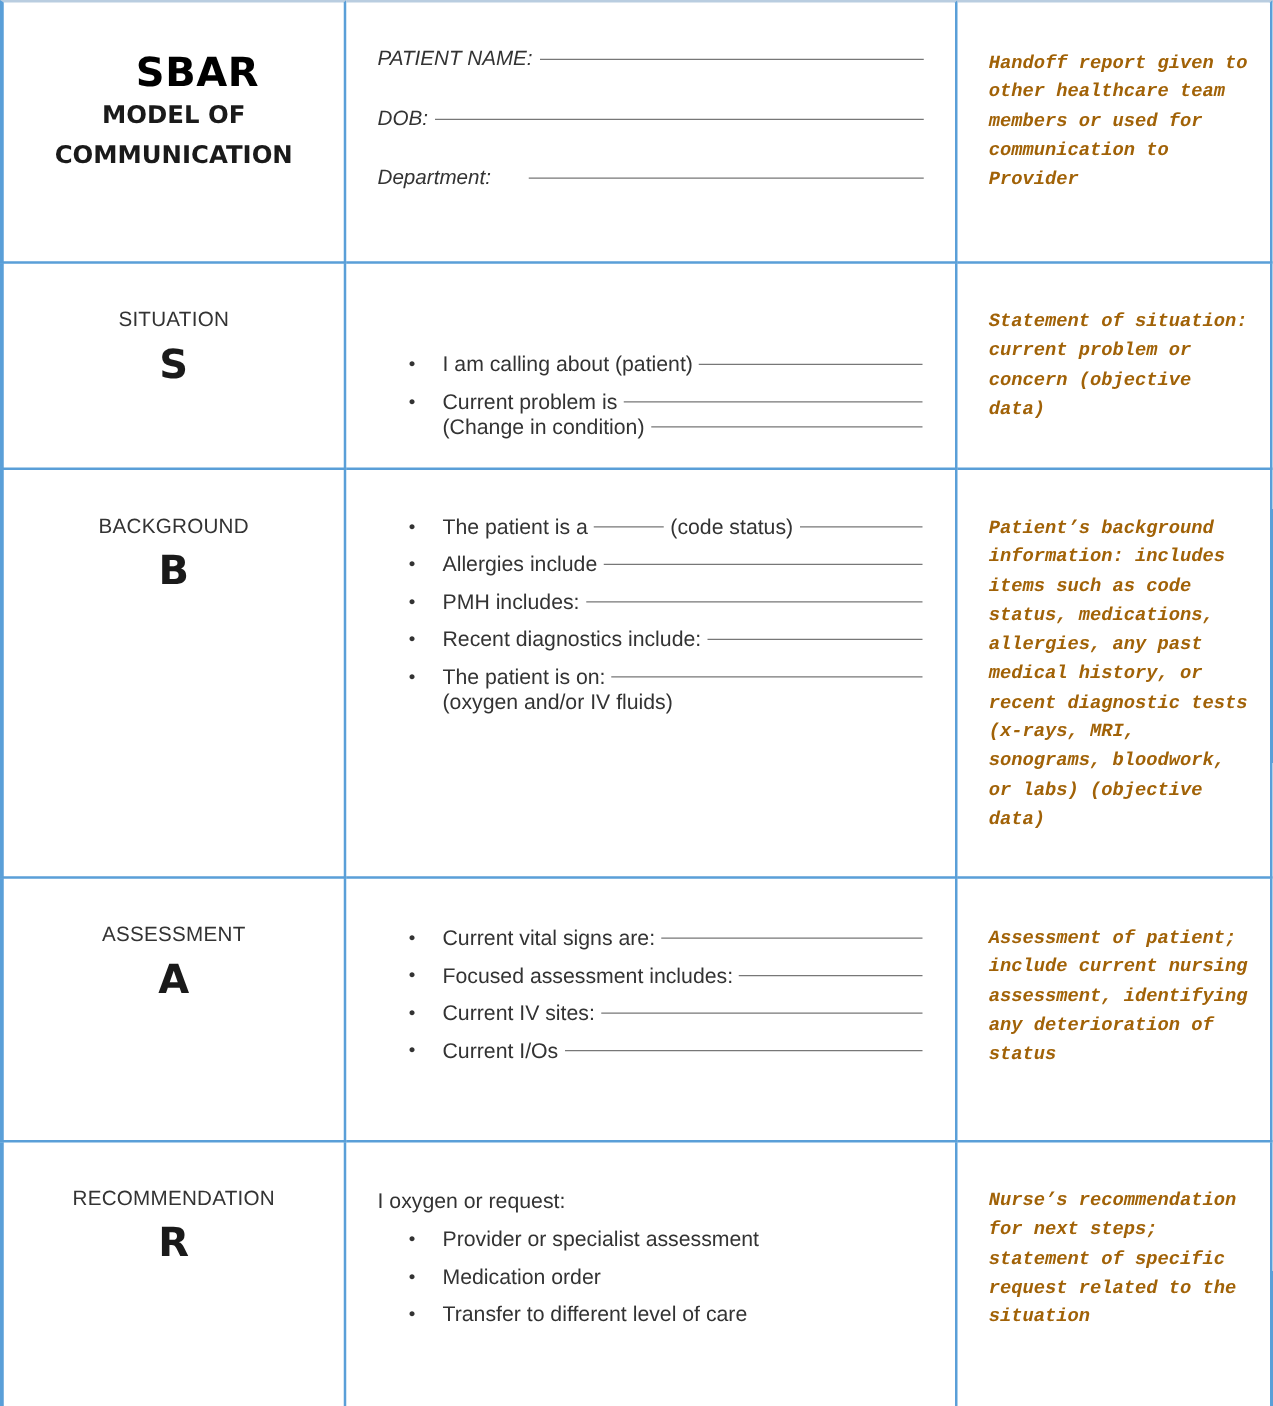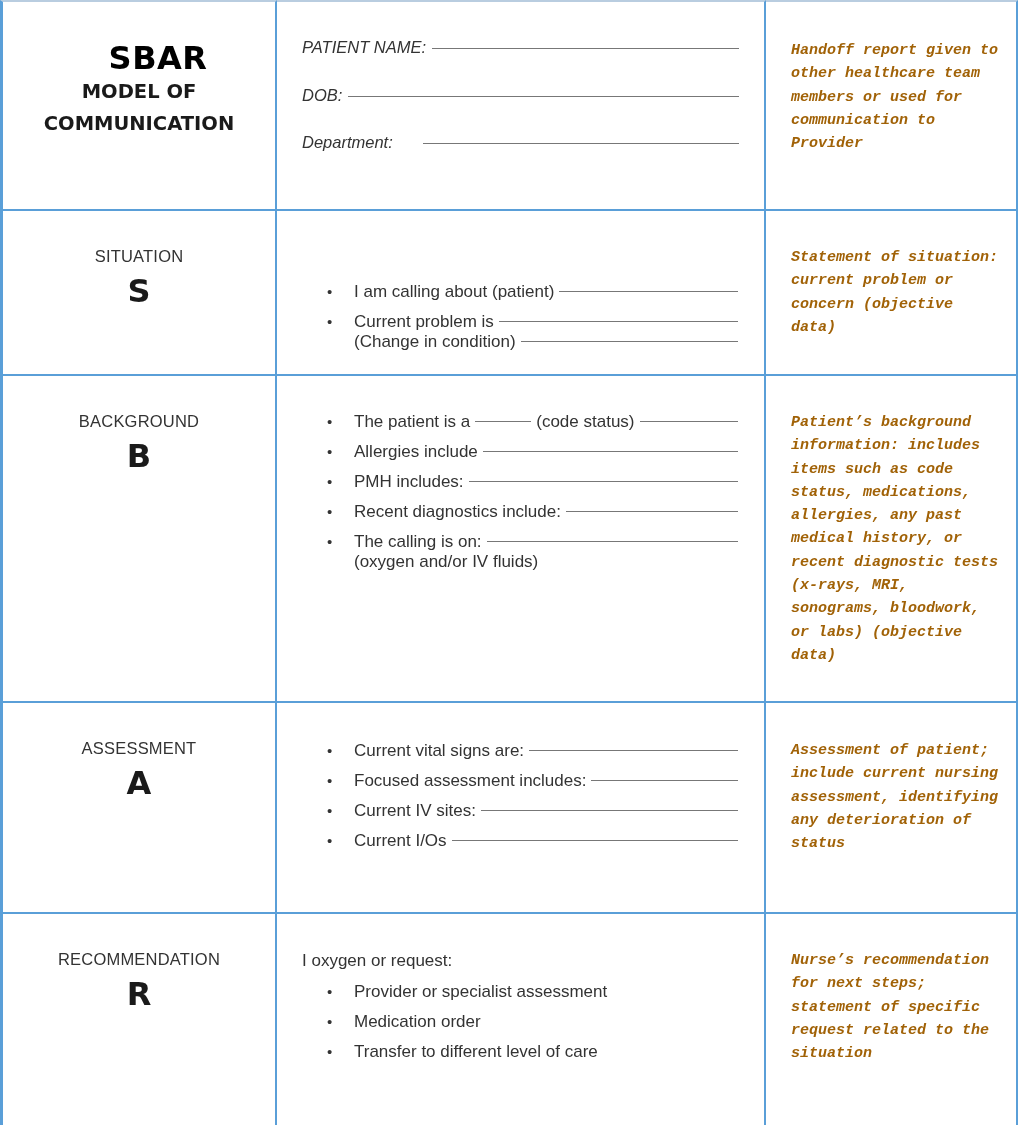--- a/index.html
+++ b/index.html
@@ -122,21 +122,21 @@
         </div>
       </li>
       <li>
         <div class="line-wrap">
           <span>Recent diagnostics include:</span>
           <span class="blank"></span>
         </div>
       </li>
       <li>
         <div class="line-wrap">
-          <span>The calling is on:</span>
+          <span>The patient is on:</span>
           <span class="blank"></span>
         </div>
         <div class="line-wrap sub-line">
           <span>(oxygen and/or IV fluids)</span>
         </div>
       </li>
     </ul>
   </div>
   <div class="cell">
     <div class="desc" style="top:35px;">Patient’s background information: includes items such as code status, medications, allergies, any past medical history, or recent diagnostic tests (x-rays, MRI, sonograms, bloodwork, or labs) (objective data)</div>

